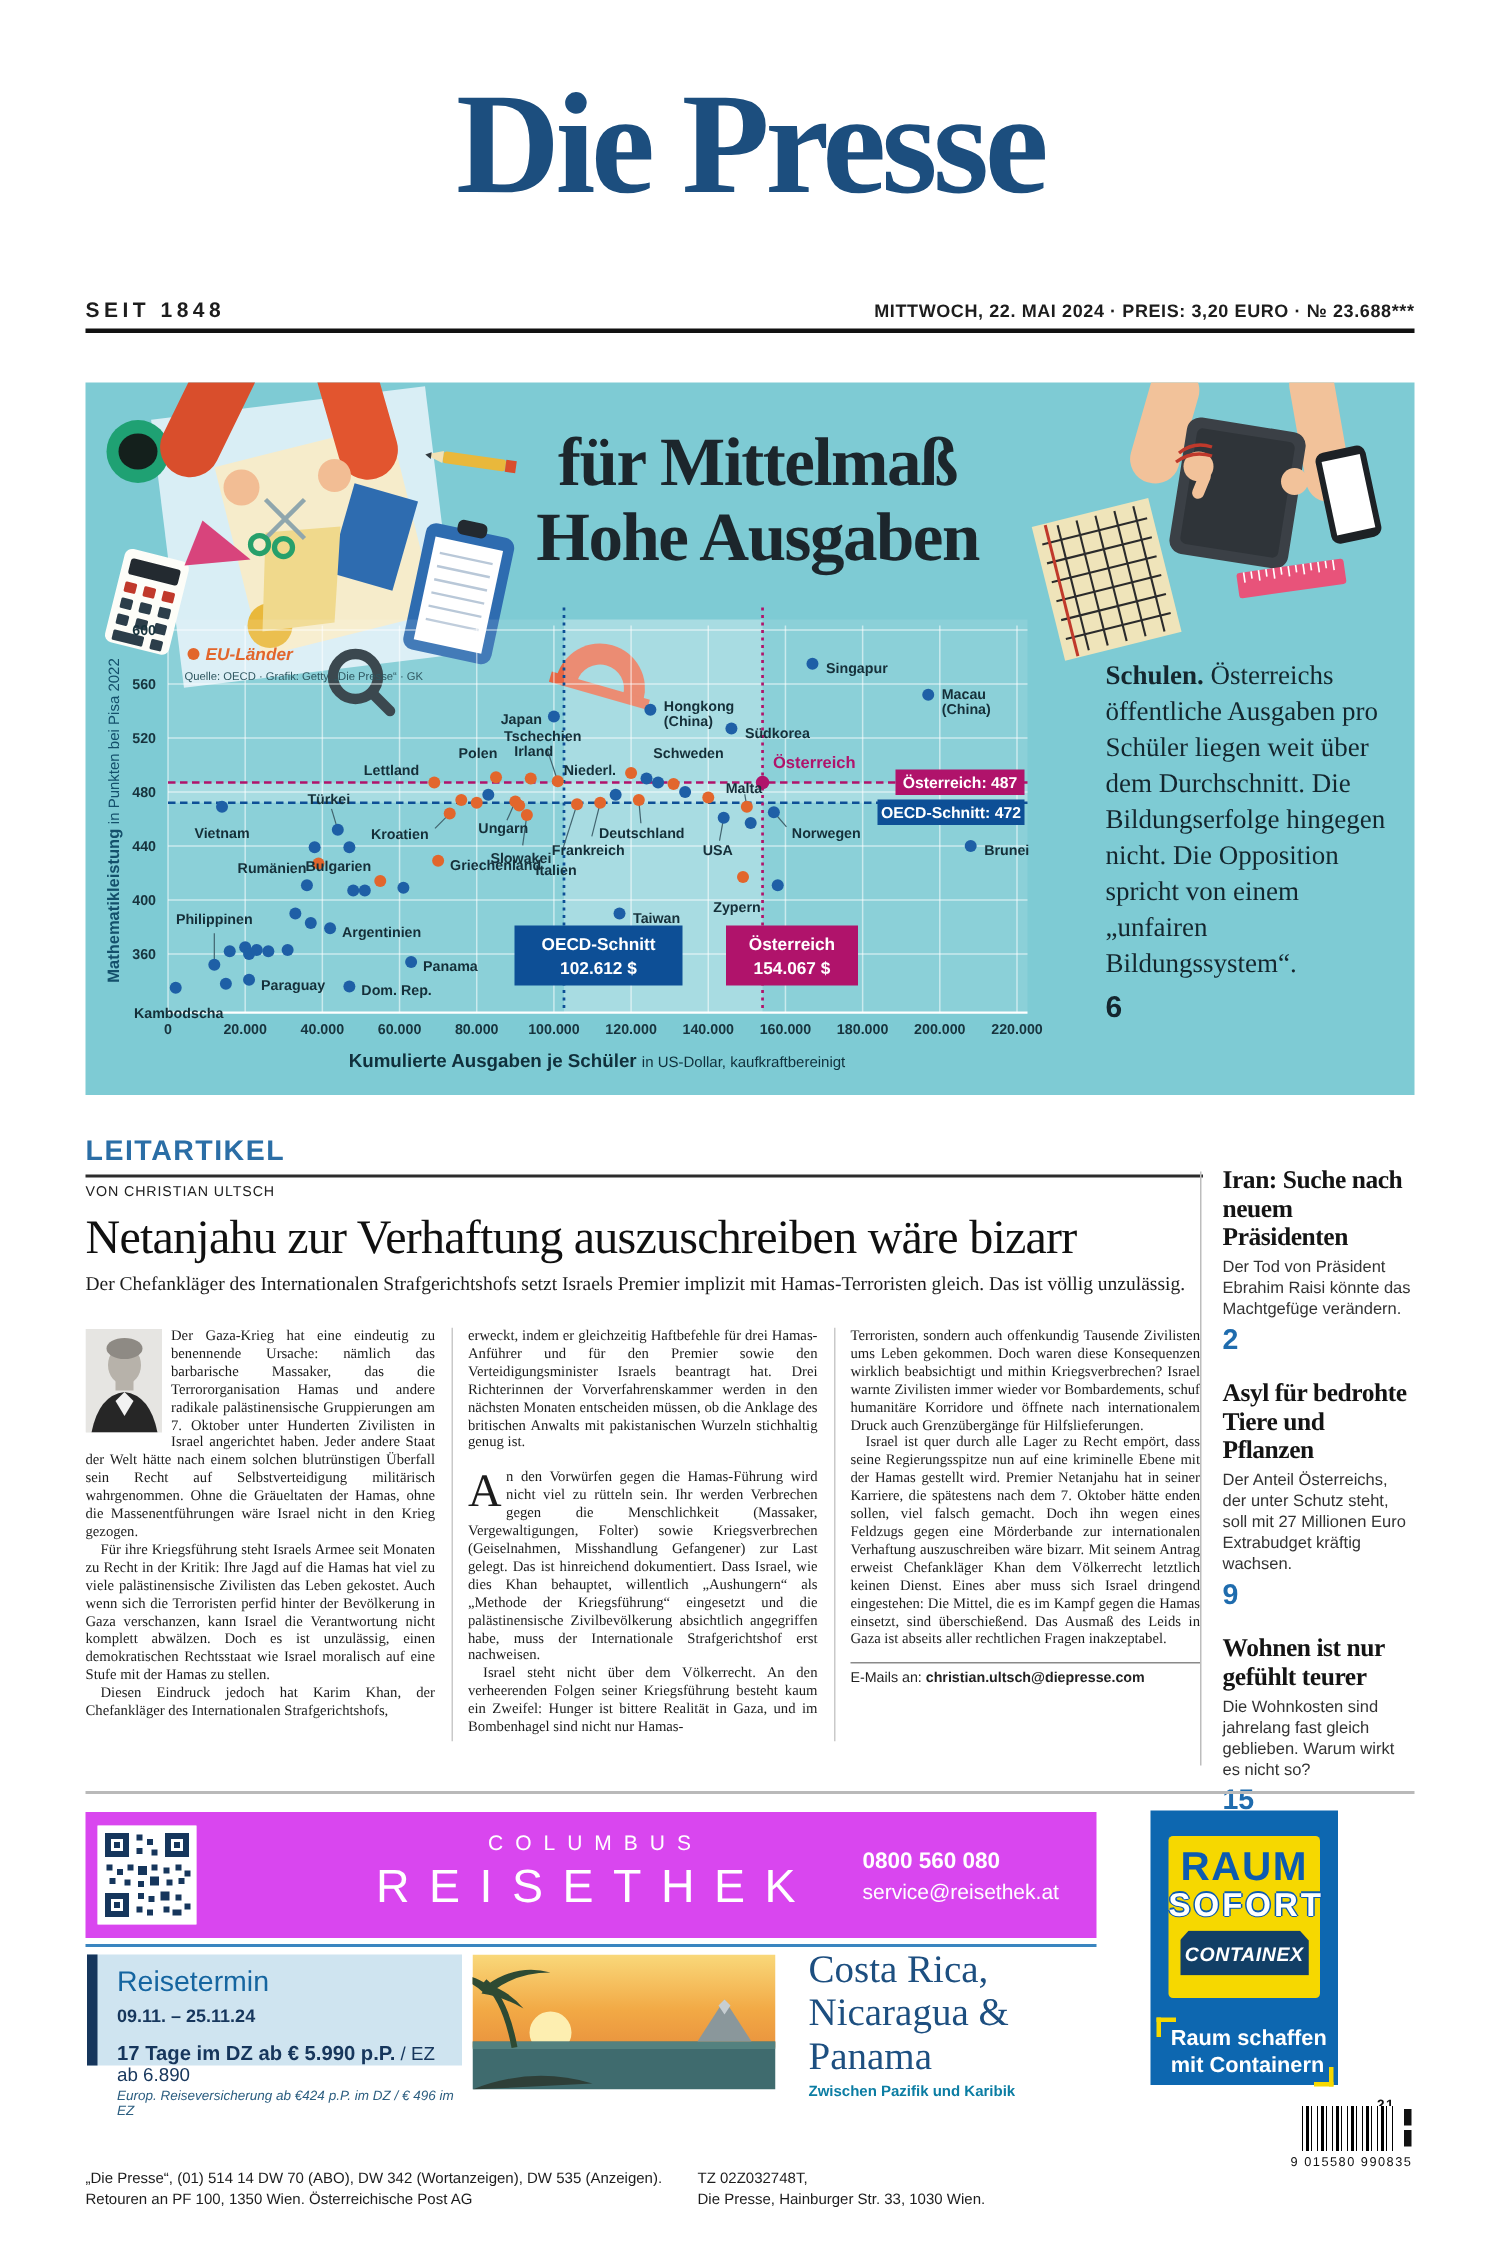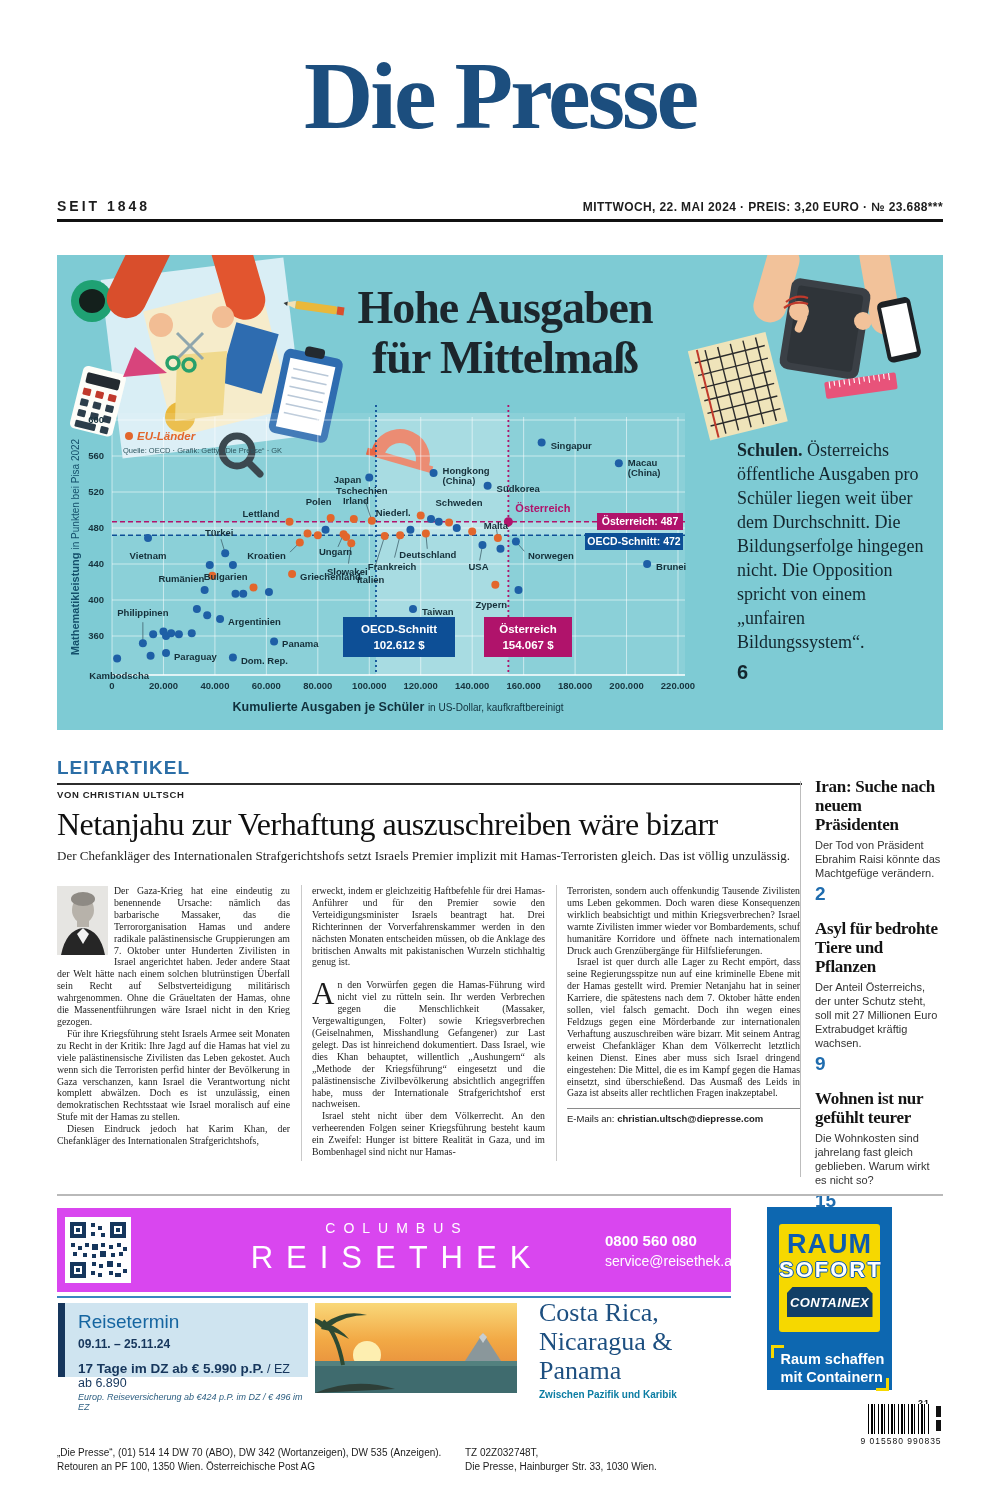--- a/index.html
+++ b/index.html
@@ -36,21 +36,21 @@
   .ytitle{font:700 11px "Liberation Sans",sans-serif;fill:#14506b;}
   .ysub{font:400 10px "Liberation Sans",sans-serif;}
   .ann{font:700 11px "Liberation Sans",sans-serif;fill:#b0136b;}
   .bdg{font:700 10.5px "Liberation Sans",sans-serif;fill:#fff;}
   .bdg2{font:700 11.5px "Liberation Sans",sans-serif;fill:#fff;}
 
   
   .leit{position:absolute;left:57px;top:757px;width:886px;}
   .kicker{font-size:19px;font-weight:700;color:#2b6ea6;letter-spacing:1px;}
   .leit-rule{width:745px;height:2px;background:#2c2c2c;margin-top:4px;}
-  .byline{margin-top:4px;font-size:9.5px;font-weight:700;letter-spacing:.6px;color:#222;}
+  .byline{margin-top:4px;font-size:9.5px;font-weight:400;letter-spacing:.6px;color:#222;}
   .headline{margin-top:6px;width:745px;font-family:"Liberation Serif",serif;font-weight:400;
             font-size:32px;line-height:36px;letter-spacing:-.5px;color:#101010;}
   .subhead{margin-top:6px;width:745px;font-family:"Liberation Serif",serif;font-size:13px;color:#1d1d1d;}
   .cols{position:absolute;left:0;top:128px;display:flex;width:745px;height:276px;overflow:hidden;}
   .col{width:233px;padding-right:11px;margin-right:10px;border-right:1px solid #c9c9c9;
        font-family:"Liberation Serif",serif;font-size:9.8px;line-height:11.9px;text-align:justify;color:#1c1c1c;}
   .col:last-child{border-right:none;margin-right:0;padding-right:0;}
   .col p{margin:0;}
   .col p.ind{text-indent:10px;}
   .portrait{float:left;width:51px;height:69px;margin:1px 6px 2px 0;background:#ececea;}
@@ -65,21 +65,21 @@
   .t-body{margin-top:4px;font-size:11px;line-height:14px;color:#333;}
   .t-page{margin-top:3px;font-size:19px;font-weight:700;color:#1f6cae;}
 
   
   .ad-rule{position:absolute;left:57px;top:1194px;width:886px;height:2px;background:#b9b9b9;}
   .reisethek-top{position:absolute;left:57px;top:1208px;width:674px;height:84px;background:#d946ef;}
   .qr{position:absolute;left:8px;top:9px;width:66px;height:66px;background:#fff;}
   .rt-brand{position:absolute;left:180px;top:12px;width:320px;text-align:center;color:#fff;}
   .rt-b1{font-size:14px;letter-spacing:8px;font-weight:400;}
   .rt-b2{font-size:31px;letter-spacing:13px;font-weight:400;margin-top:4px;}
-  .rt-contact{position:absolute;left:548px;top:24px;color:#fff;}
+  .rt-contact{position:absolute;left:518px;top:24px;color:#fff;}
   .rt-phone{font-size:15px;font-weight:700;}
   .rt-mail{font-size:14px;margin-top:4px;}
   .reisethek-bottom{position:absolute;left:57px;top:1296px;width:674px;height:99px;border-top:2px solid #3a85c0;}
   .rt-box{position:absolute;left:1px;top:5px;width:250px;height:74px;background:#cfe4f0;border-left:7px solid #16365c;
           padding:8px 4px 0 13px;box-sizing:border-box;}
   .rt-box-title{font-size:19px;color:#1565a0;}
   .rt-box-dates{margin-top:4px;font-size:12px;font-weight:700;color:#16365c;}
   .rt-box-price{margin-top:10px;font-size:12.5px;color:#16365c;}
   .rt-box-price b{font-size:13.5px;font-weight:700;}
   .rt-box-note{margin-top:2px;font-size:9px;font-style:italic;color:#2c5e80;}
@@ -412,22 +412,22 @@
           <text x="470.9139" y="303.5" text-anchor="start" class="plabel">Norwegen</text>
           <text x="599.1216000000001" y="315" text-anchor="start" class="plabel">Brunei</text>
           <circle cx="72" cy="181" r="4" fill="#e2662c"></circle>
           <text x="80" y="185" class="legend">EU-Länder</text>
           <text x="66" y="198" class="source">Quelle: OECD · Grafik: Getty, „Die Presse“ · GK</text>
           <text x="341" y="456" text-anchor="middle" class="xtitle">Kumulierte Ausgaben je Schüler <tspan class="xsub">in US-Dollar, kaufkraftbereinigt</tspan></text>
           <text x="22" y="292" text-anchor="middle" class="ytitle" transform="rotate(-90 22 292)">Mathematikleistung <tspan class="ysub">in Punkten bei Pisa 2022</tspan></text>
         </g>
     </svg>
     <div class="f-title">
+      <div>für Mittelmaß</div>
       <div>Hohe Ausgaben</div>
-      <div>für Mittelmaß</div>
     </div>
     <div class="f-side">
       <b>Schulen.</b><span> Österreichs öffentliche Ausgaben pro Schüler liegen weit über dem Durchschnitt. Die Bildungserfolge hingegen nicht. Die Opposition spricht von einem „unfairen Bildungssystem“.</span>
       <div class="f-page">6</div>
     </div>
   </div>
 
   <div class="leit">
     <div class="kicker">LEITARTIKEL</div>
     <div class="leit-rule"></div>

